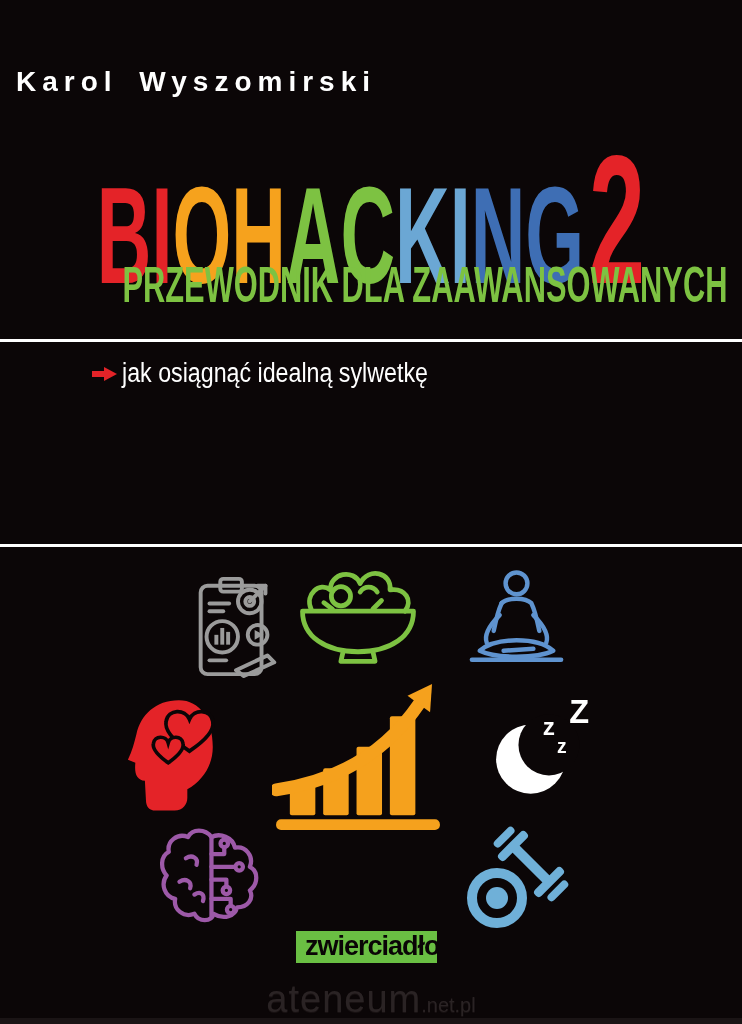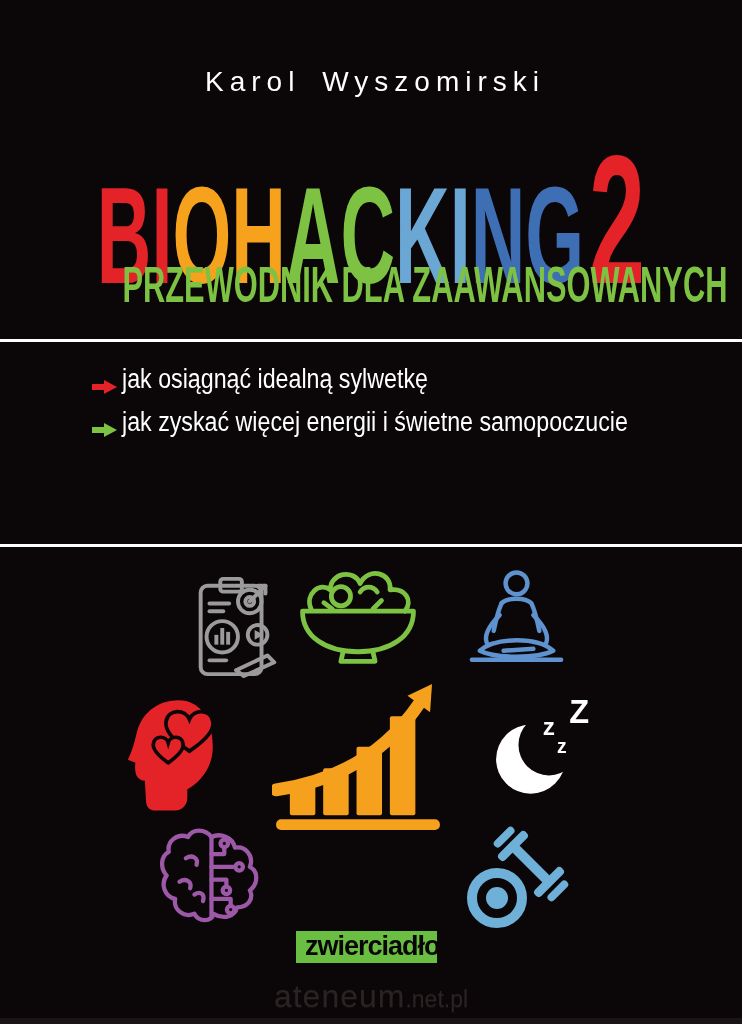--- a/index.html
+++ b/index.html
@@ -6,22 +6,22 @@
   body{
     width:742px;height:1024px;
     background:var(--bg,#0b0607);
     font-family:"Liberation Sans",sans-serif;
     position:relative;overflow:hidden;
   }
   .abs{position:absolute;}
 
   
   .author{
-    left:8px;right:0;top:66px;text-align:center;
-    color:var(--white,#fff);font-size:28px;font-weight:400;
+    left:16px;right:0;top:66px;
+    color:var(--white,#fff);font-size:28px;font-weight:700;
     letter-spacing:6px;word-spacing:8px;
   }
 
   
   .title-row{
     left:0;right:0;top:128px;
     display:flex;justify-content:center;align-items:baseline;
     transform:scale(0.63,1.15);transform-origin:50% 0;
     white-space:nowrap;
   }
@@ -35,21 +35,21 @@
     transform:scale(0.67,1.08);transform-origin:50% 0;
     color:var(--green,#7dc242);white-space:nowrap;
   }
 
   .divider{left:0;right:0;height:3px;background:var(--white,#fff);}
   #line-top{top:339px;}
   #line-bottom{top:544px;}
 
   
   .features{left:92px;top:352px;right:20px;}
-  .feature{display:flex;align-items:flex-end;height:43px;}
+  .feature{display:flex;align-items:center;height:43px;}
   .arrow-wrap{width:30px;flex:0 0 30px;display:flex;align-items:center;}
   .feature-text{
     display:inline-block;color:var(--white,#fff);
     font-size:27px;white-space:nowrap;
     transform:scaleX(0.86);transform-origin:0 50%;
   }
 
   
   .ic{position:absolute;}
   .ic svg{width:100%;height:100%;display:block;}
@@ -70,22 +70,22 @@
     position:absolute;left:9px;top:2px;
     color:#0a0506;font-weight:bold;font-size:27px;line-height:1;
     white-space:nowrap;letter-spacing:-1px;
   }
 
   
   .watermark{
     left:0;right:0;top:978px;text-align:center;
     color:var(--watermark,#2a2324);white-space:nowrap;
   }
-  .wm-main{font-size:32px;letter-spacing:1px;text-shadow:0 1px 1px rgba(70,58,58,0.25);}
-  .wm-suffix{font-size:23px;text-shadow:0 1px 1px rgba(70,58,58,0.25);}
+  .wm-main{font-size:38px;letter-spacing:1px;text-shadow:0 1px 1px rgba(70,58,58,0.25);}
+  .wm-suffix{font-size:20px;text-shadow:0 1px 1px rgba(70,58,58,0.25);}
 
   .page-edge{left:0;right:0;top:1018px;height:6px;background:#1a1415;}
 </style>
 </head>
 <body>
 
 <div>
 
   <div class="abs author">Karol Wyszomirski</div>
 
@@ -109,29 +109,20 @@
 
   <div class="abs features">
     <div class="feature">
       <span class="arrow-wrap" style="color: rgb(228, 35, 40);">
         <svg width="26" height="16" viewBox="0 0 26 16">
             <path d="M1 8 H13" stroke="currentColor" stroke-width="6" stroke-linecap="round"></path>
             <path d="M12 1 L25 8 L12 15 Z" fill="currentColor"></path>
           </svg>
       </span>
       <span class="feature-text">jak osiągnąć idealną sylwetkę</span>
-    </div>
-    <div class="feature">
-      <span class="arrow-wrap" style="color: rgb(125, 194, 66);">
-        <svg width="26" height="16" viewBox="0 0 26 16">
-            <path d="M1 8 H13" stroke="currentColor" stroke-width="6" stroke-linecap="round"></path>
-            <path d="M12 1 L25 8 L12 15 Z" fill="currentColor"></path>
-          </svg>
-      </span>
-      <span class="feature-text">jak zyskać więcej energii i świetne samopoczucie</span>
     </div>
   </div>
 
   <div class="abs divider" id="line-bottom"></div>
 
   <span class="ic" id="ic-clipboard" style="color: rgb(155, 155, 155);">
     <svg viewBox="0 0 100 110" fill="none" stroke="currentColor" stroke-width="4" stroke-linecap="round" stroke-linejoin="round">
       <rect x="14" y="14" width="62" height="90" rx="7"></rect>
       <rect x="34" y="7" width="22" height="13" rx="3"></rect>
       <line x1="23" y1="32" x2="43" y2="32"></line>

